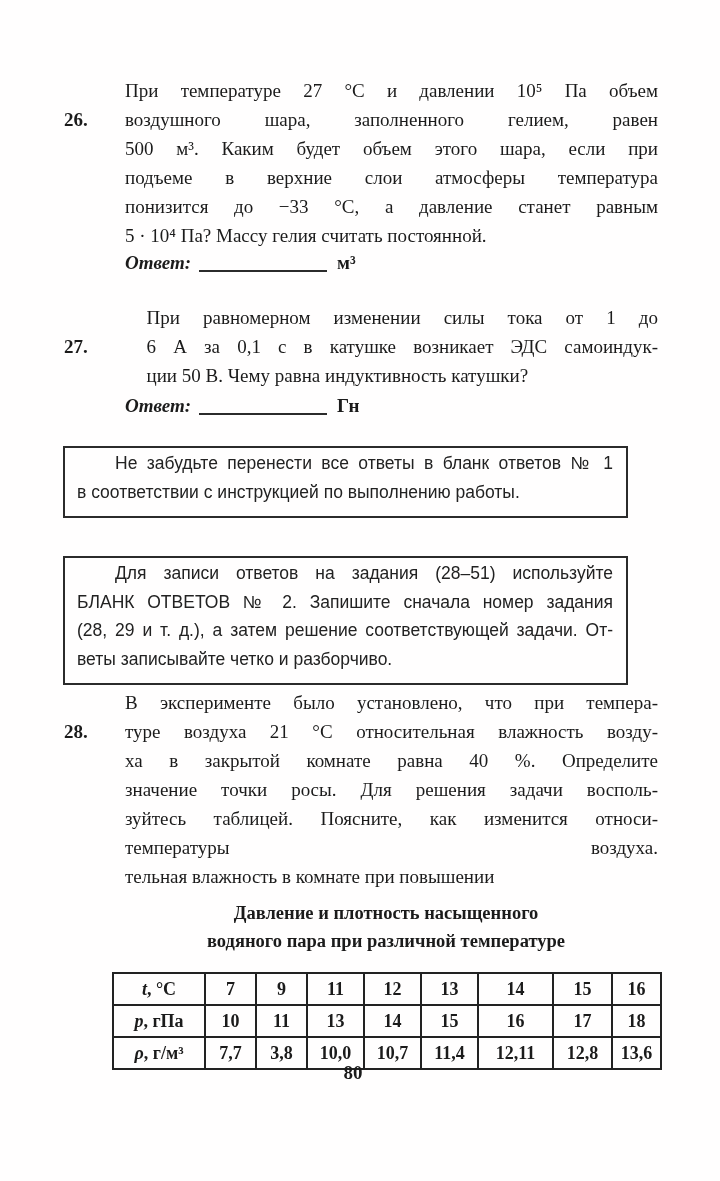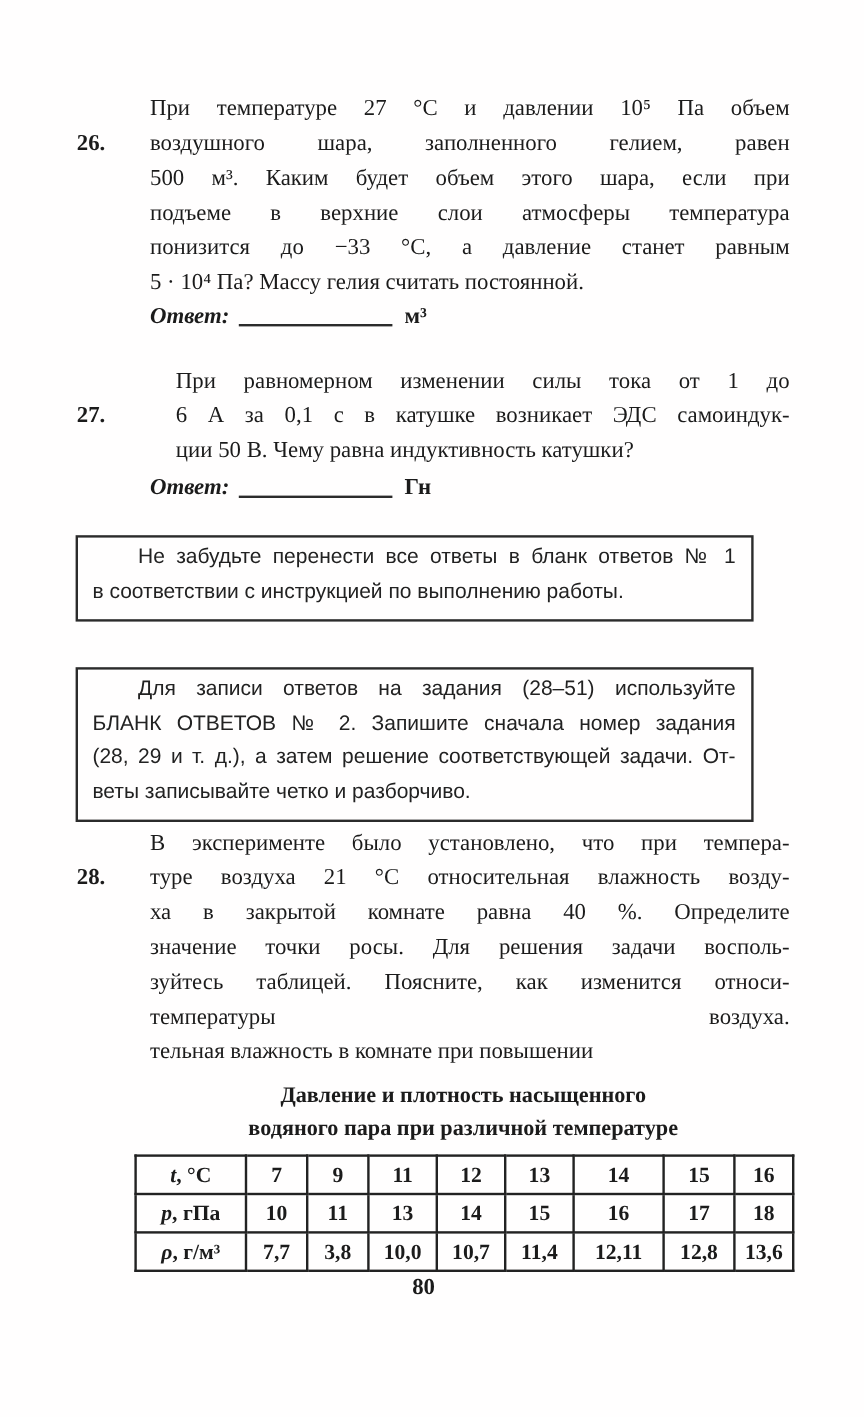--- a/index.html
+++ b/index.html
@@ -31,21 +31,21 @@
          font-family:"Liberation Sans","DejaVu Sans",sans-serif;
          font-size:17.5px; line-height:28.5px; color:#222; }
   .box .line { text-align:justify; text-align-last:justify; }
   .box .line:first-child { text-indent:38px; }
   .box .line:last-child { text-align-last:left; }
   .pos-box1 { top:446px; }
   .pos-box2 { top:556px; }
   
   .table-section { position:absolute; left:112px; top:899px; width:548px; }
   .ttitle { font-weight:bold; font-size:18.5px; line-height:28px; text-align:center; }
-  table.vtable { border-collapse:collapse; table-layout:fixed; width:548px; margin-top:7px; }
+  table.vtable { border-collapse:collapse; table-layout:fixed; width:548px; margin-top:17px; }
   .vtable td { border:2px solid #222; text-align:center; vertical-align:middle;
                height:28px; padding:1px 2px; font-size:18px; font-weight:bold; }
   .vtable td.lbl i { font-style:italic; }
   .vtable col.c0 { width:92px; }
   .vtable col.c1, .vtable col.c2 { width:51px; }
   .vtable col.c3, .vtable col.c4, .vtable col.c5 { width:57px; }
   .vtable col.c6 { width:75px; }
   .vtable col.c7 { width:59px; }
   .vtable col.c8 { width:49px; }
   

